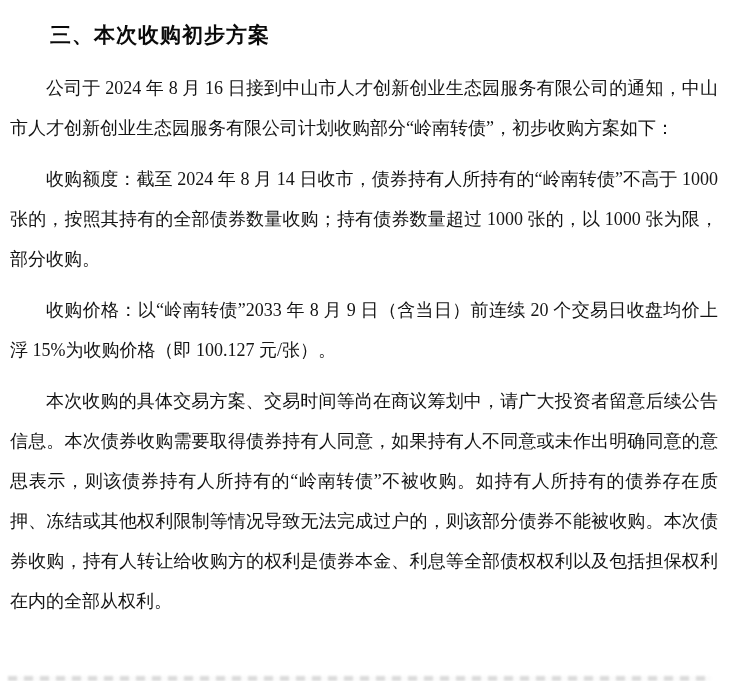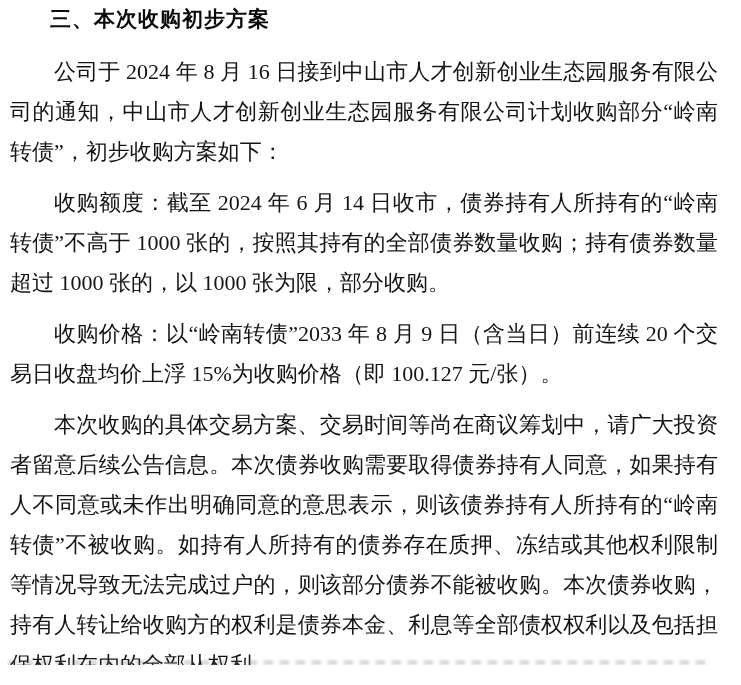--- a/index.html
+++ b/index.html
@@ -10,34 +10,35 @@
   .page {
     position: relative;
     width: 741px;
     height: 665px;
     box-sizing: border-box;
     padding: 5px 23px 0 10px;
     background: #ffffff;
     color: #121212;
     overflow: hidden;
     font-family: "Liberation Serif", "DejaVu Serif", serif;
+    margin-top: 16px;
   }
   .heading {
     margin: 0 0 19px 0;
     padding-left: 40px;
     font-family: "Liberation Sans", "DejaVu Sans", sans-serif;
     font-weight: bold;
     font-size: 21px;
     line-height: 28px;
     letter-spacing: 1px;
     color: #0a0a0a;
   }
   .para {
     margin: 0;
-    font-size: 22px;
+    font-size: 18px;
     line-height: 40px;
     text-align: justify;
     text-justify: inter-ideograph;
     text-indent: 2em;
     color: #141414;
   }
   .para + .para {
     margin-top: 11px;
   }
   .cutoff-strip {
@@ -57,20 +58,20 @@
 </style>
 </head>
 <body>
 
 <div class="page">
   <h2 class="heading">三、本次收购初步方案</h2>
 
   <p class="para">公司于 2024 年 8 月 16 日接到中山市人才创新创业生态园服务有限公司的通知，中山市人才创新创业生态园服务有限公司计划收购部分“岭南转债”，初步收购方案如下：</p>
 
 
-  <p class="para">收购额度：截至 2024 年 6 月 14 日收市，债券持有人所持有的“岭南转债”不高于 1000 张的，按照其持有的全部债券数量收购；持有债券数量超过 1000 张的，以 1000 张为限，部分收购。</p>
+  <p class="para">收购额度：截至 2024 年 8 月 14 日收市，债券持有人所持有的“岭南转债”不高于 1000 张的，按照其持有的全部债券数量收购；持有债券数量超过 1000 张的，以 1000 张为限，部分收购。</p>
 
   <p class="para">收购价格：以“岭南转债”2033 年 8 月 9 日（含当日）前连续 20 个交易日收盘均价上浮 15%为收购价格（即 100.127 元/张）。</p>
 
   <p class="para">本次收购的具体交易方案、交易时间等尚在商议筹划中，请广大投资者留意后续公告信息。本次债券收购需要取得债券持有人同意，如果持有人不同意或未作出明确同意的意思表示，则该债券持有人所持有的“岭南转债”不被收购。如持有人所持有的债券存在质押、冻结或其他权利限制等情况导致无法完成过户的，则该部分债券不能被收购。本次债券收购，持有人转让给收购方的权利是债券本金、利息等全部债权权利以及包括担保权利在内的全部从权利。</p>
 
   <div class="cutoff-strip"></div>
 </div>
 
 </body></html>

